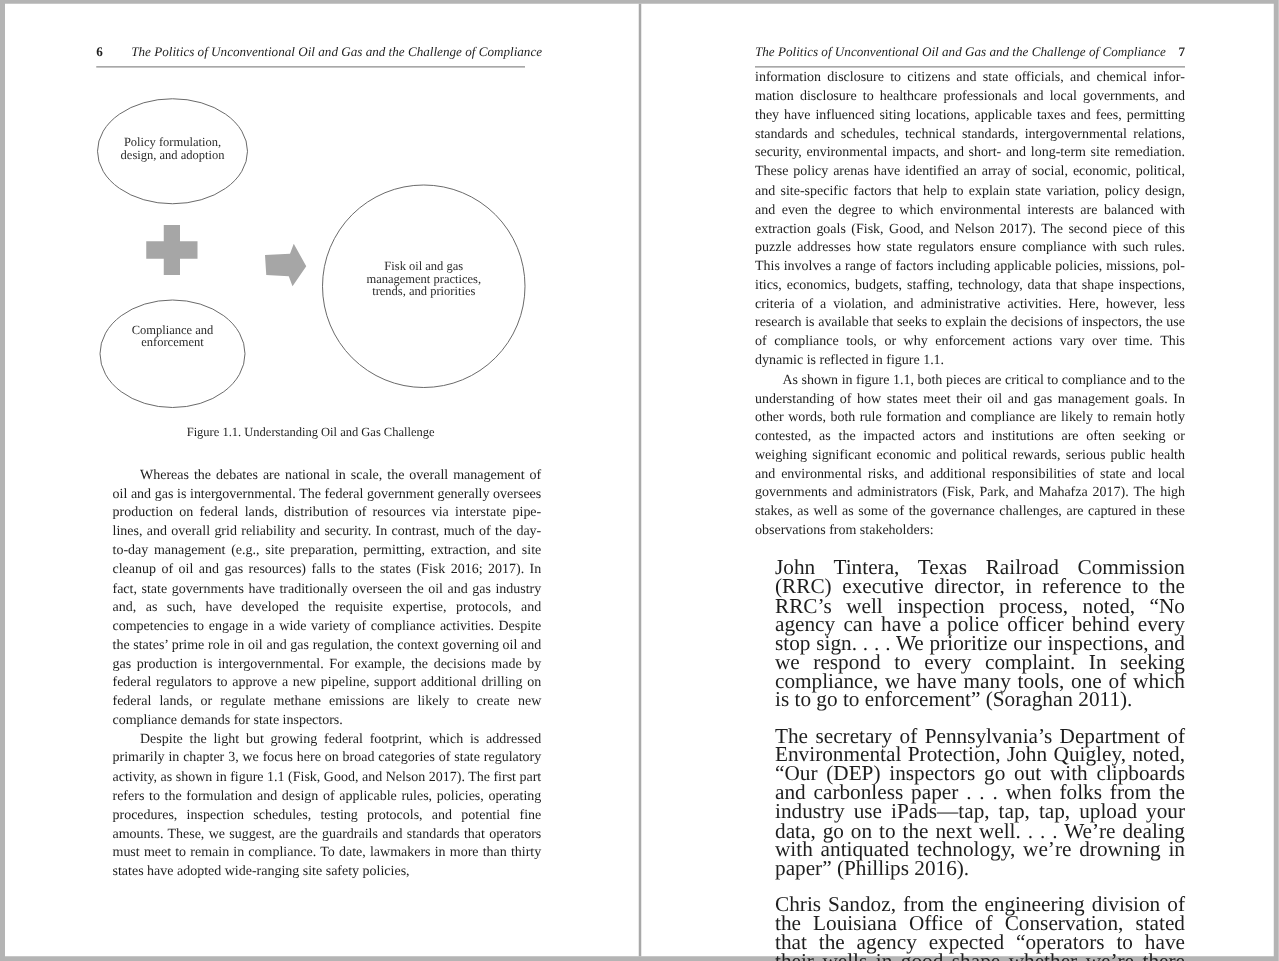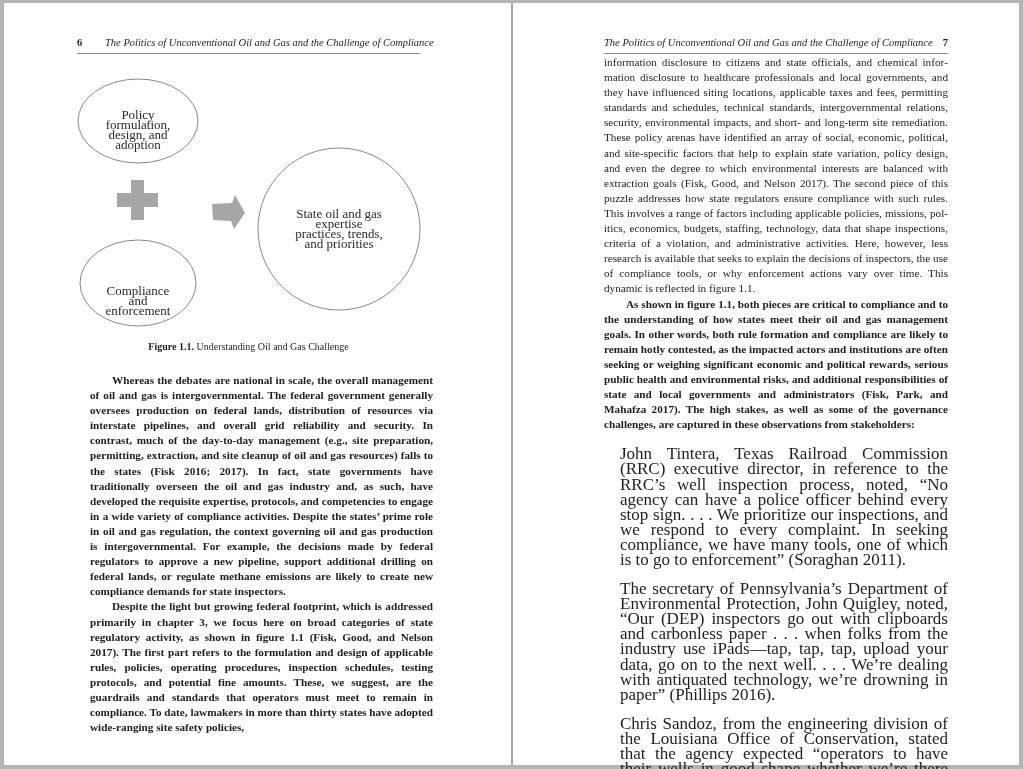--- a/index.html
+++ b/index.html
@@ -34,36 +34,36 @@
   .folio { font-style:normal; font-weight:bold; font-size:10.5px; }
   .page.left .folio { position:absolute; left:0; top:0; }
   .page.left .rh-title { position:absolute; left:28px; top:0; }
   .page.right .rh-title { position:absolute; left:0; top:0; }
   .page.right .folio { position:absolute; right:0; top:0; }
 
   .figure { position:absolute; left:0; top:0; width:507px; height:365px; }
   .figure svg { position:absolute; left:0; top:0; }
   .fig-label {
     position:absolute; text-align:center;
-    font-size:13px; line-height:10px; color:#2a2a2a;
+    font-size:10px; line-height:10px; color:#2a2a2a;
   }
   .caption {
     position:absolute; left:73px; width:343px; top:338px;
     text-align:center; font-size:10px;
   }
-  .caption b { font-weight:bold; }
+  .caption b { font-weight:normal; }
 
   .body-text {
     position:absolute;
     font-size:11.2px; line-height:15.1px;
     text-align:justify;
     hyphens:manual;
   }
   .body-text p { margin:0; }
-  .indent { text-indent:22px;font-weight:bold; }
+  .indent { text-indent:22px; }
   .page.left .body-text { left:86px; width:343px; top:370px; }
   .page.right .body-text { left:91px; width:344px; top:52px; }
 
   .blockquote {
     margin:0; padding-left:16px;
     font-size:17px; line-height:15.1px; text-align:justify;
   }
   .bq-gap { height:14px; }
 </style>
 </head>
@@ -82,22 +82,22 @@
         <ellipse cx="134" cy="118" rx="60" ry="42" fill="#ffffff" stroke="#6a6a6a" stroke-width="0.8"></ellipse>
         <ellipse cx="134" cy="280" rx="58" ry="43" fill="#ffffff" stroke="#6a6a6a" stroke-width="0.8"></ellipse>
         <circle cx="335" cy="226" r="81" fill="#ffffff" stroke="#6a6a6a" stroke-width="0.8"></circle>
         <g fill="#a6a6a6">
           <rect x="127" y="177" width="13" height="40"></rect>
           <rect x="113" y="190" width="41" height="14"></rect>
         </g>
         <polygon fill="#a6a6a6" points="208,201 228,200 231,192 241,210 230,226 227,218 209,217"></polygon>
       </svg>
       <div class="fig-label" style="left:90px; top:107px; width:88px;">Policy formulation, design, and adoption</div>
-      <div class="fig-label" style="left:95px; top:283px; width:78px;">Compliance and enforcement</div>
-      <div class="fig-label" style="left:287px; top:206px; width:96px;">State oil and gas expertise practices, trends, and priorities</div>
+      <div class="fig-label" style="left:95px; top:257px; width:78px;">Compliance and enforcement</div>
+      <div class="fig-label" style="left:287px; top:206px; width:96px;">Fisk oil and gas management practices, trends, and priorities</div>
     </div>
 
     <div class="caption">
       <b>Figure 1.1.</b>
       <span>Understanding Oil and Gas Challenge</span>
     </div>
 
     <div class="body-text">
       <p class="indent">Whereas the debates are national in scale, the overall management of oil and gas is intergovernmental. The federal government generally oversees production on federal lands, distribution of resources via interstate pipe­lines, and overall grid reliability and security. In contrast, much of the day-to-day management (e.g., site preparation, permitting, extraction, and site cleanup of oil and gas resources) falls to the states (Fisk 2016; 2017). In fact, state governments have traditionally overseen the oil and gas industry and, as such, have developed the requisite expertise, protocols, and competencies to engage in a wide variety of compliance activities. Despite the states’ prime role in oil and gas regulation, the context governing oil and gas production is intergovernmental. For example, the decisions made by federal regulators to approve a new pipeline, support additional drilling on federal lands, or regulate methane emissions are likely to create new compliance demands for state inspectors.</p>
       <p class="indent">Despite the light but growing federal footprint, which is addressed primarily in chapter 3, we focus here on broad categories of state regula­tory activity, as shown in figure 1.1 (Fisk, Good, and Nelson 2017). The first part refers to the formulation and design of applicable rules, policies, operating procedures, inspection schedules, testing protocols, and po­tential fine amounts. These, we suggest, are the guardrails and standards that operators must meet to remain in compliance. To date, lawmakers in more than thirty states have adopted wide-ranging site safety policies,</p>

